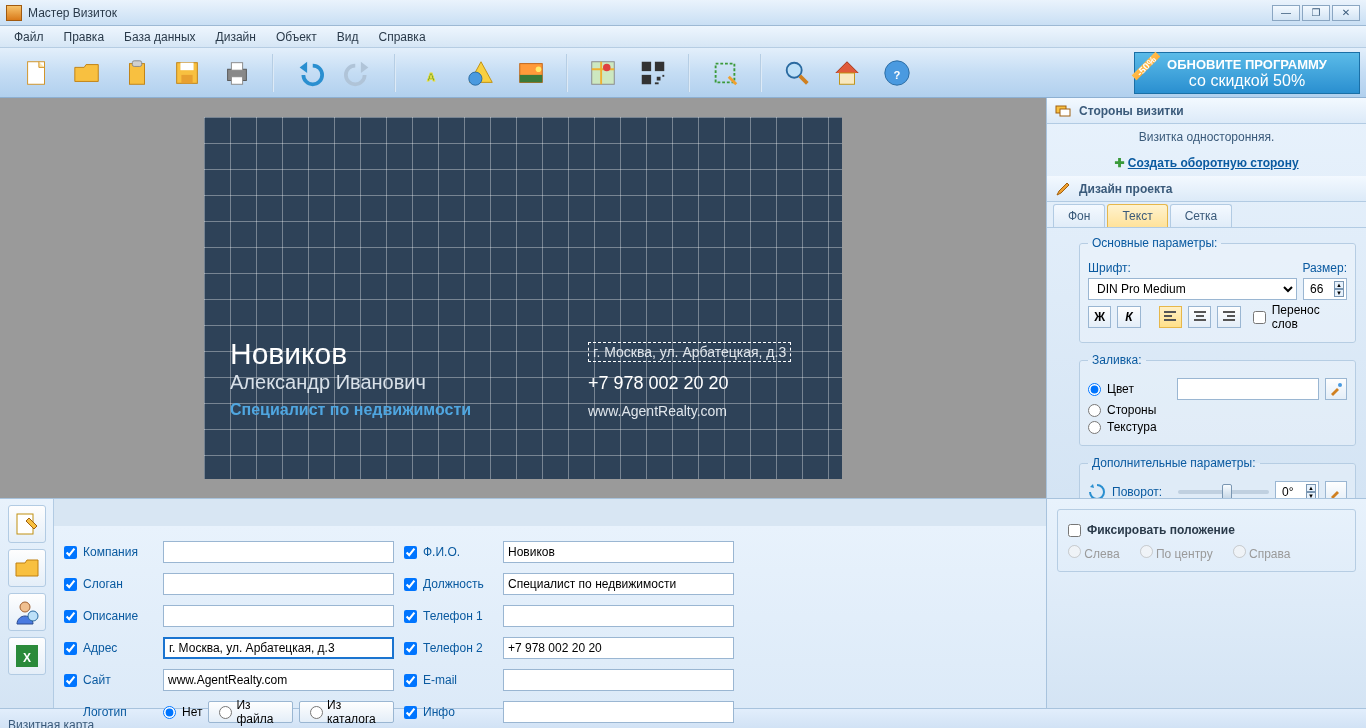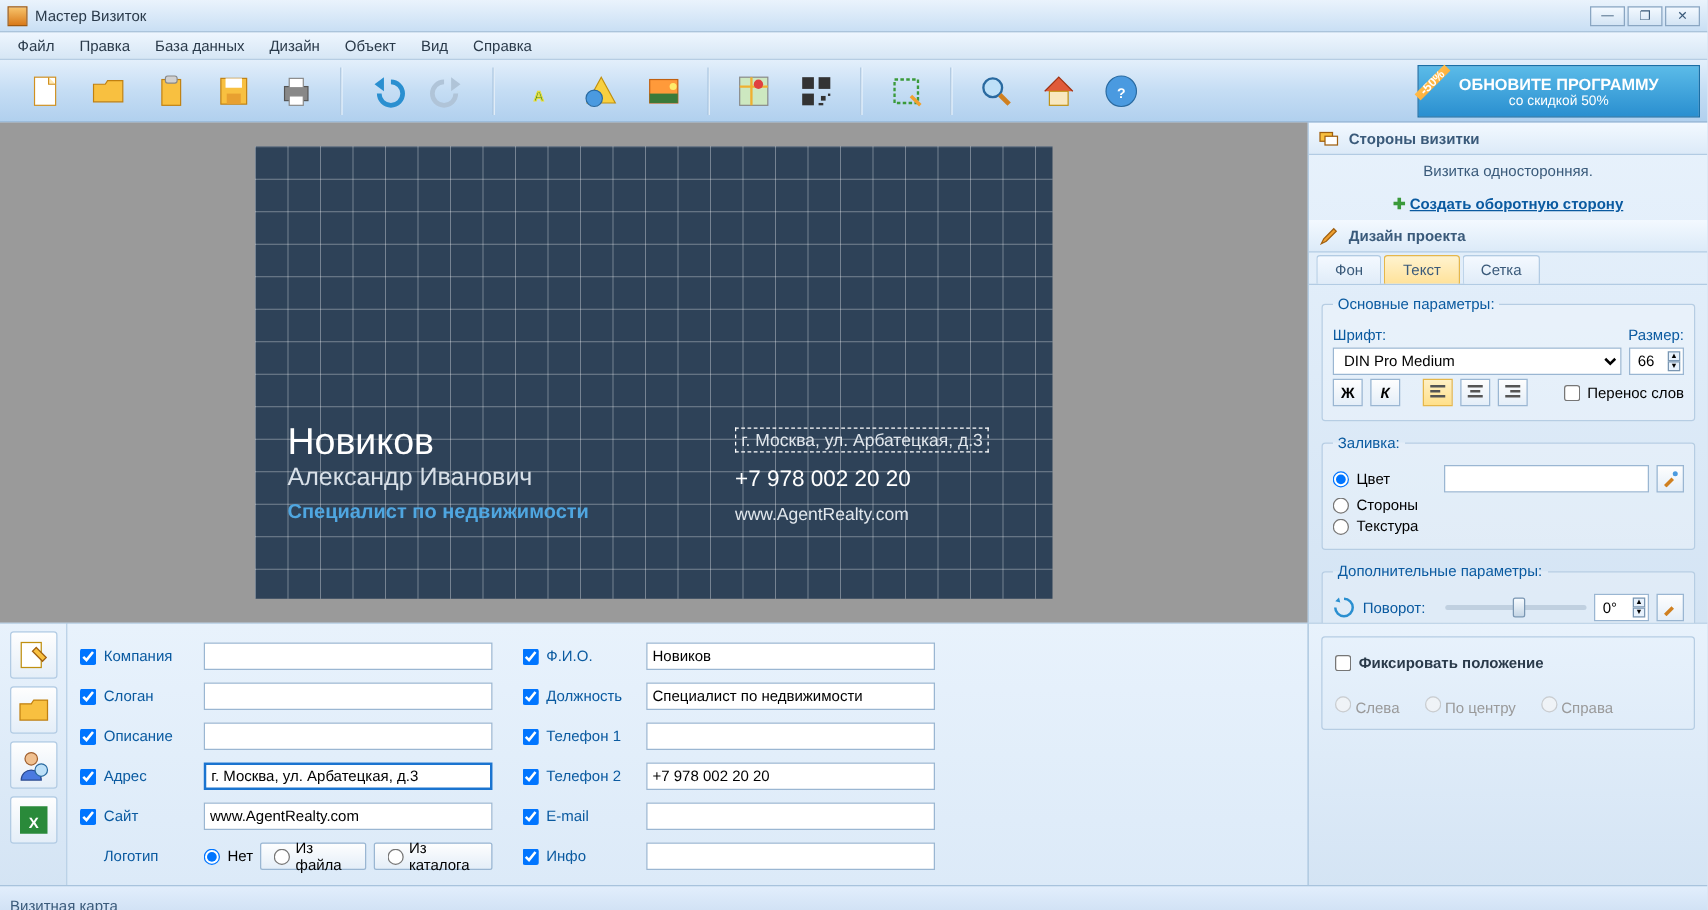--- a/index.html
+++ b/index.html
@@ -14,73 +14,73 @@
 .menubar { height: 22px; background: linear-gradient(#eef6fe, #d6e6f5); display: flex; align-items: center; padding: 0 4px; border-bottom: 1px solid #b6cde3; }
 .menu-item { padding: 2px 10px; color: #2a3a4a; cursor: default; }
 
 .toolbar { height: 50px; background: linear-gradient(#e3effb 0%, #c5ddf4 50%, #b1d0ee 100%); display: flex; align-items: center; padding: 0 6px; border-bottom: 1px solid #8db0d2; position: relative; }
 .tb-group { display: flex; align-items: center; height: 100%; padding: 0 6px; }
 .tb-sep { width: 2px; height: 38px; background: linear-gradient(to right, #a3c0dc, #f0f8ff); margin: 0 4px; }
 .tb-btn { width: 42px; height: 42px; margin: 0 4px; border: 1px solid transparent; border-radius: 3px; display: flex; align-items: center; justify-content: center; cursor: default; }
 .tb-btn svg { width: 30px; height: 30px; }
 .update-btn { position: absolute; right: 6px; top: 4px; height: 42px; width: 226px; background: linear-gradient(#5bbbe8,#2a8fd0); border: 1px solid #1a6fa6; color: #fff; display: flex; flex-direction: column; align-items: center; justify-content: center; font-weight: bold; }
 .update-btn .upd1 { font-size: 13px; }
-.update-btn .upd2 { font-size: 11px; font-weight: normal; }
+.update-btn .upd2 { font-size: 16px; font-weight: normal; }
 .update-badge { position:absolute; left:-6px; top:-4px; width:34px; height:34px; transform:rotate(-45deg); background:linear-gradient(#ffd26b,#ff9a1a); font-size:10px; display:flex; align-items:center; justify-content:center; color:#fff; font-weight:bold; clip-path: polygon(0 40%, 100% 40%, 100% 60%, 0 60%); }
 
 .main-area { display: flex; height: 400px; }
 .canvas-area { flex: 1; background: #9a9a9a; display: flex; align-items: center; justify-content: center; position: relative; }
 .card { width: 638px; height: 362px; background: #2e4258; position: relative; background-image: linear-gradient(rgba(255,255,255,.35) 1px, transparent 1px), linear-gradient(90deg, rgba(255,255,255,.35) 1px, transparent 1px); background-size: 26px 26px; color: #fff; }
 .card .surname { position:absolute; left:26px; top:220px; font-size:30px; font-weight:500; }
 .card .fullname { position:absolute; left:26px; top:254px; font-size:20px; color:#d8e0e8; }
 .card .role { position:absolute; left:26px; top:284px; font-size:16px; color:#4fa6e0; font-weight:bold; }
 .card .addr { position:absolute; left:384px; top:225px; font-size:14px; color:#e0e6ec; border:1px dashed #fff; padding:1px 4px; }
 .card .phone { position:absolute; left:384px; top:256px; font-size:18px; color:#fff; }
 .card .site { position:absolute; left:384px; top:286px; font-size:14px; color:#e0e6ec; }
 
 .right-panel { width: 320px; background: linear-gradient(#e8f2fc,#d4e4f4); border-left: 1px solid #a8c3dd; display:flex; flex-direction:column; overflow:hidden; }
 .rp-header { height: 26px; background: linear-gradient(#f3f9ff,#dceaf8); border-bottom:1px solid #b2cbe3; display:flex; align-items:center; padding:0 8px; gap:8px; font-weight:bold; color:#3a5a7a; }
 .rp-sub { padding: 6px 0; text-align:center; color:#3a5a7a; }
 .rp-link { color:#0a5aa0; text-decoration:underline; font-weight:bold; display:inline-flex; align-items:center; gap:4px; }
 .rp-plus { color:#3a9a3a; font-weight:bold; }
 .rp-tabs { display:flex; border-bottom:1px solid #b2cbe3; padding: 0 6px; gap: 0; margin-top: 2px; }
 .rp-tab { padding:4px 14px; border:1px solid #b2cbe3; border-bottom:none; background:linear-gradient(#f4f9ff,#e0ecf8); color:#3a5a7a; border-radius:3px 3px 0 0; margin-right:2px; cursor:default; }
 .rp-tab.active { background:linear-gradient(#fff3cf,#ffe29a); border-color:#e6b74a; }
-.rp-body { flex:1; padding:8px 10px; overflow:auto; }
+.rp-body { flex:1; padding:8px 10px; overflow:auto;margin-left:22px; }
 .fieldset { border:1px solid #b6cde3; border-radius:3px; padding:8px; margin-bottom:10px; background:rgba(255,255,255,.25); }
 .fieldset legend { color:#0a5aa0; padding:0 4px; font-size:12px; }
 .row { display:flex; align-items:center; gap:6px; margin:3px 0; }
 .label { color:#0a5aa0; min-width:50px; }
 select, input[type=text], .numbox { border:1px solid #9ab6d2; background:#fff; height:22px; padding:0 4px; font-size:12px; }
 .numbox { width:44px; display:flex; align-items:center; justify-content:space-between; padding:0 2px 0 6px; }
 .spinner { display:flex; flex-direction:column; }
 .spinner div { width:10px; height:8px; border:1px solid #7a96b2; background:#e8f2fc; font-size:6px; line-height:6px; text-align:center; }
 .style-btn { width:24px; height:22px; border:1px solid #9ab6d2; background:linear-gradient(#fefefe,#e4eef8); display:flex; align-items:center; justify-content:center; font-weight:bold; cursor:default; }
 .style-btn.active { background:linear-gradient(#fff0c5,#ffe08a); border-color:#e6b74a; }
 .color-swatch { flex:1; height:22px; border:1px solid #9ab6d2; background:#fff; }
 .picker { width:22px; height:22px; border:1px solid #9ab6d2; background:linear-gradient(#fefefe,#e4eef8); display:flex;align-items:center;justify-content:center; }
 .slider { flex:1; height:4px; background:#c0d0e0; position:relative; border-radius:2px; }
 .slider .thumb { position:absolute; top:-6px; width:10px; height:16px; background:linear-gradient(#f8fcff,#c5d6e6); border:1px solid #7a96b2; border-radius:2px; }
 
 .bottom-area { display:flex; height:210px; border-top:1px solid #a8c3dd; }
 .left-tools { width:54px; background:linear-gradient(#e8f2fc,#d4e4f4); border-right:1px solid #b2cbe3; display:flex; flex-direction:column; align-items:center; padding-top:6px; gap:6px; }
 .lt-btn { width:38px;height:38px; border:1px solid #b2cbe3; background:linear-gradient(#fefefe,#e4eef8); display:flex;align-items:center;justify-content:center; border-radius:3px; cursor:default; }
 .lt-btn svg { width:28px;height:28px; }
-.form-area { flex:1; background:linear-gradient(#e8f2fc,#dceaf8); padding:10px; display:grid; grid-template-columns: 330px 330px; grid-auto-rows: 32px; column-gap: 24px; align-content:start; }
+.form-area { flex:1; background:linear-gradient(#e8f2fc,#dceaf8); padding:10px; display:grid; grid-template-columns: 330px 330px; grid-auto-rows: 32px; column-gap: 10px; align-content:start;margin-top:27px; }
 .form-cell { display:flex; align-items:center; gap:6px; }
 .chk { width:13px;height:13px; }
 .flabel { color:#0a5aa0; width:74px; }
 .finput { flex:1; height:22px; border:1px solid #9ab6d2; background:#fff; padding:0 4px; }
 .finput.active { border:2px solid #1a74d0; }
 .radio-row { display:flex; align-items:center; gap:4px; }
 .radio-btn-box { border:1px solid #9ab6d2; background:linear-gradient(#fefefe,#e4eef8); height:22px; padding:0 10px; display:flex;align-items:center; gap:4px; border-radius:2px;}
 
 .right-panel2 { width:320px; background:linear-gradient(#e8f2fc,#d4e4f4); border-left:1px solid #a8c3dd; padding:10px; }
 .pos-fieldset { border:1px solid #b6cde3; border-radius:3px; padding:10px; }
-.pos-row { display:flex; gap:20px; margin-top:20px; }
+.pos-row { display:flex; gap:20px; margin-top:8px; }
 
 .statusbar { height:20px; background:linear-gradient(#e2eefc,#c6daf0); border-top:1px solid #a8c3dd; display:flex; align-items:center; padding:16px 8px; color:#3a5a7a; }
 
 .icon-placeholder { width:16px;height:16px; }
 </style>
 </head>
 <body>
 
 <div class="titlebar">
   <div class="app-icon"></div>

